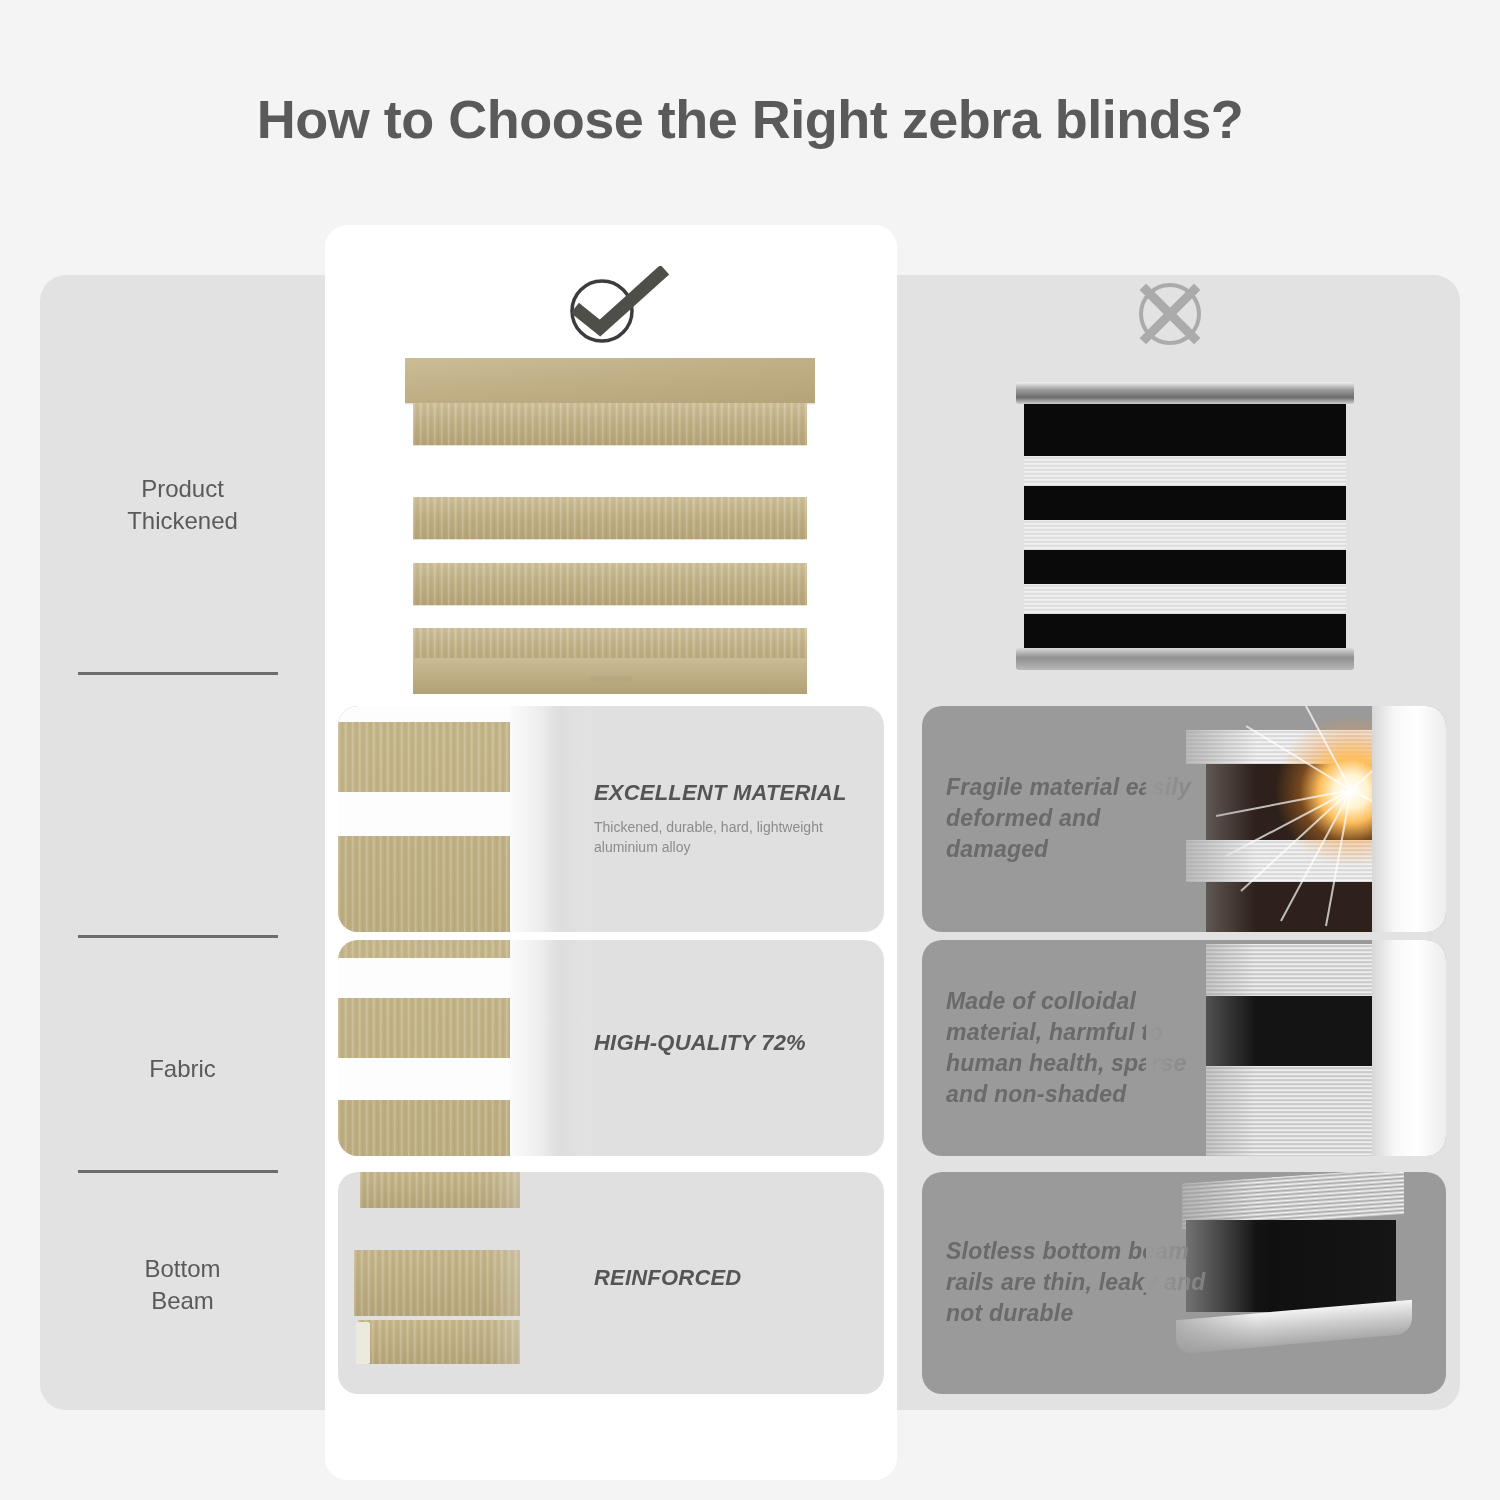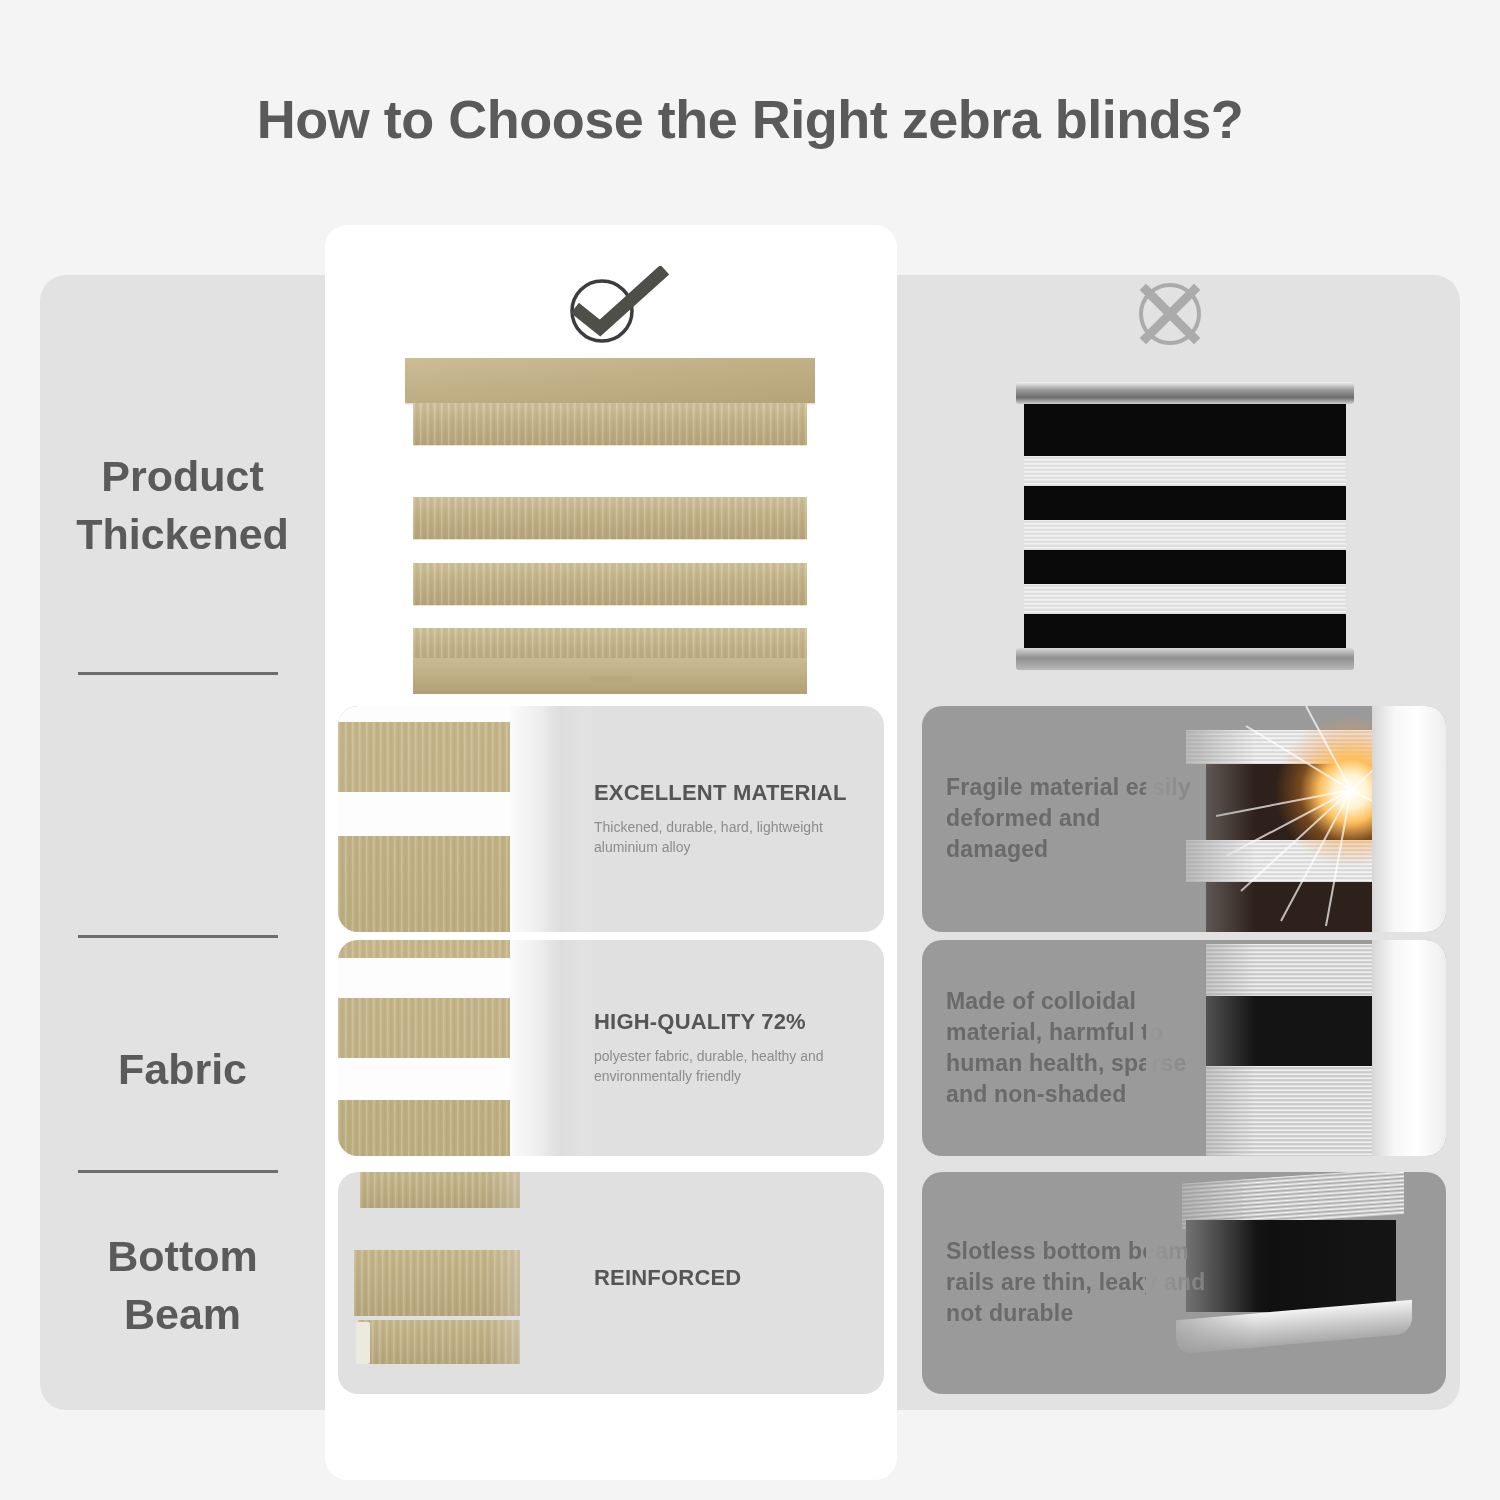--- a/index.html
+++ b/index.html
@@ -26,21 +26,21 @@
   }
 
   
   .labels{
     position:absolute;left:40px;top:275px;width:285px;height:1135px;
   }
   .label-cell{
     position:absolute;left:0;width:285px;
     display:flex;align-items:center;justify-content:center;
     text-align:center;
-    font-size:43px;font-weight:bold;color:#5a5a5a;
+    font-size:24px;font-weight:normal;color:#5a5a5a;
     line-height:1.35;
   }
   .label-cell.r0{top:140px;height:180px;}
   .label-cell.r1{top:430px;height:160px;}
   .label-cell.r2{top:714px;height:160px;}
   .label-cell.r3{top:920px;height:180px;}
   .label-div{
     position:absolute;left:38px;width:200px;height:3px;background:#6d6d6d;
   }
   .label-div.d0{top:397px;}
@@ -118,21 +118,21 @@
   .frow.y0{top:706px;height:226px;}
   .frow.y1{top:940px;height:216px;}
   .frow.y2{top:1172px;height:222px;}
 
   .frow .txt{position:absolute;top:50%;transform:translateY(-50%);}
   .frow.good .txt{left:256px;width:276px;}
   .frow.bad  .txt{left:24px;width:262px;}
 
   .f-head{
     font-size:22px;font-weight:bold;color:#555;
-    letter-spacing:.2px;margin-bottom:11px;
+    letter-spacing:.2px;margin-bottom:11px;font-style:italic;
   }
   .f-body{font-size:14px;color:#8c8c8c;line-height:1.45;}
   .frow.bad .f-head{font-size:23px;font-weight:bold;color:#6a6a6a;line-height:1.35;margin:0;}
 
   
   .gphoto{position:absolute;left:0;top:0;width:250px;height:100%;}
   .gp-wood{
     position:absolute;left:0;top:0;width:178px;height:100%;
     background:
       repeating-linear-gradient(90deg,
@@ -312,21 +312,20 @@
 <div class="frow good y1">
   <div class="gphoto">
     <div class="gp-wood"></div>
     <div class="gp-white-band" style="top:18px;height:40px"></div>
     <div class="gp-white-band" style="top:118px;height:42px"></div>
     <div class="gp-frame"></div>
     <div class="gp-fade"></div>
   </div>
   <div class="txt">
     <div class="f-head">HIGH-QUALITY 72%</div>
-    <div class="f-body">polyester fabric, durable, healthy and environmentally friendly</div>
   </div>
 </div>
 
 <div class="frow bad y1">
   <div class="bphoto">
     <div class="fab-sheer" style="left:60px;top:4px;width:200px;height:52px"></div>
     <div class="fab-black" style="left:60px;top:56px;width:200px;height:70px"></div>
     <div class="fab-sheer" style="left:60px;top:126px;width:200px;height:44px"></div>
     <div class="fab-sheer" style="left:60px;top:170px;width:200px;height:46px"></div>
     <div class="bp-winframe"></div>

